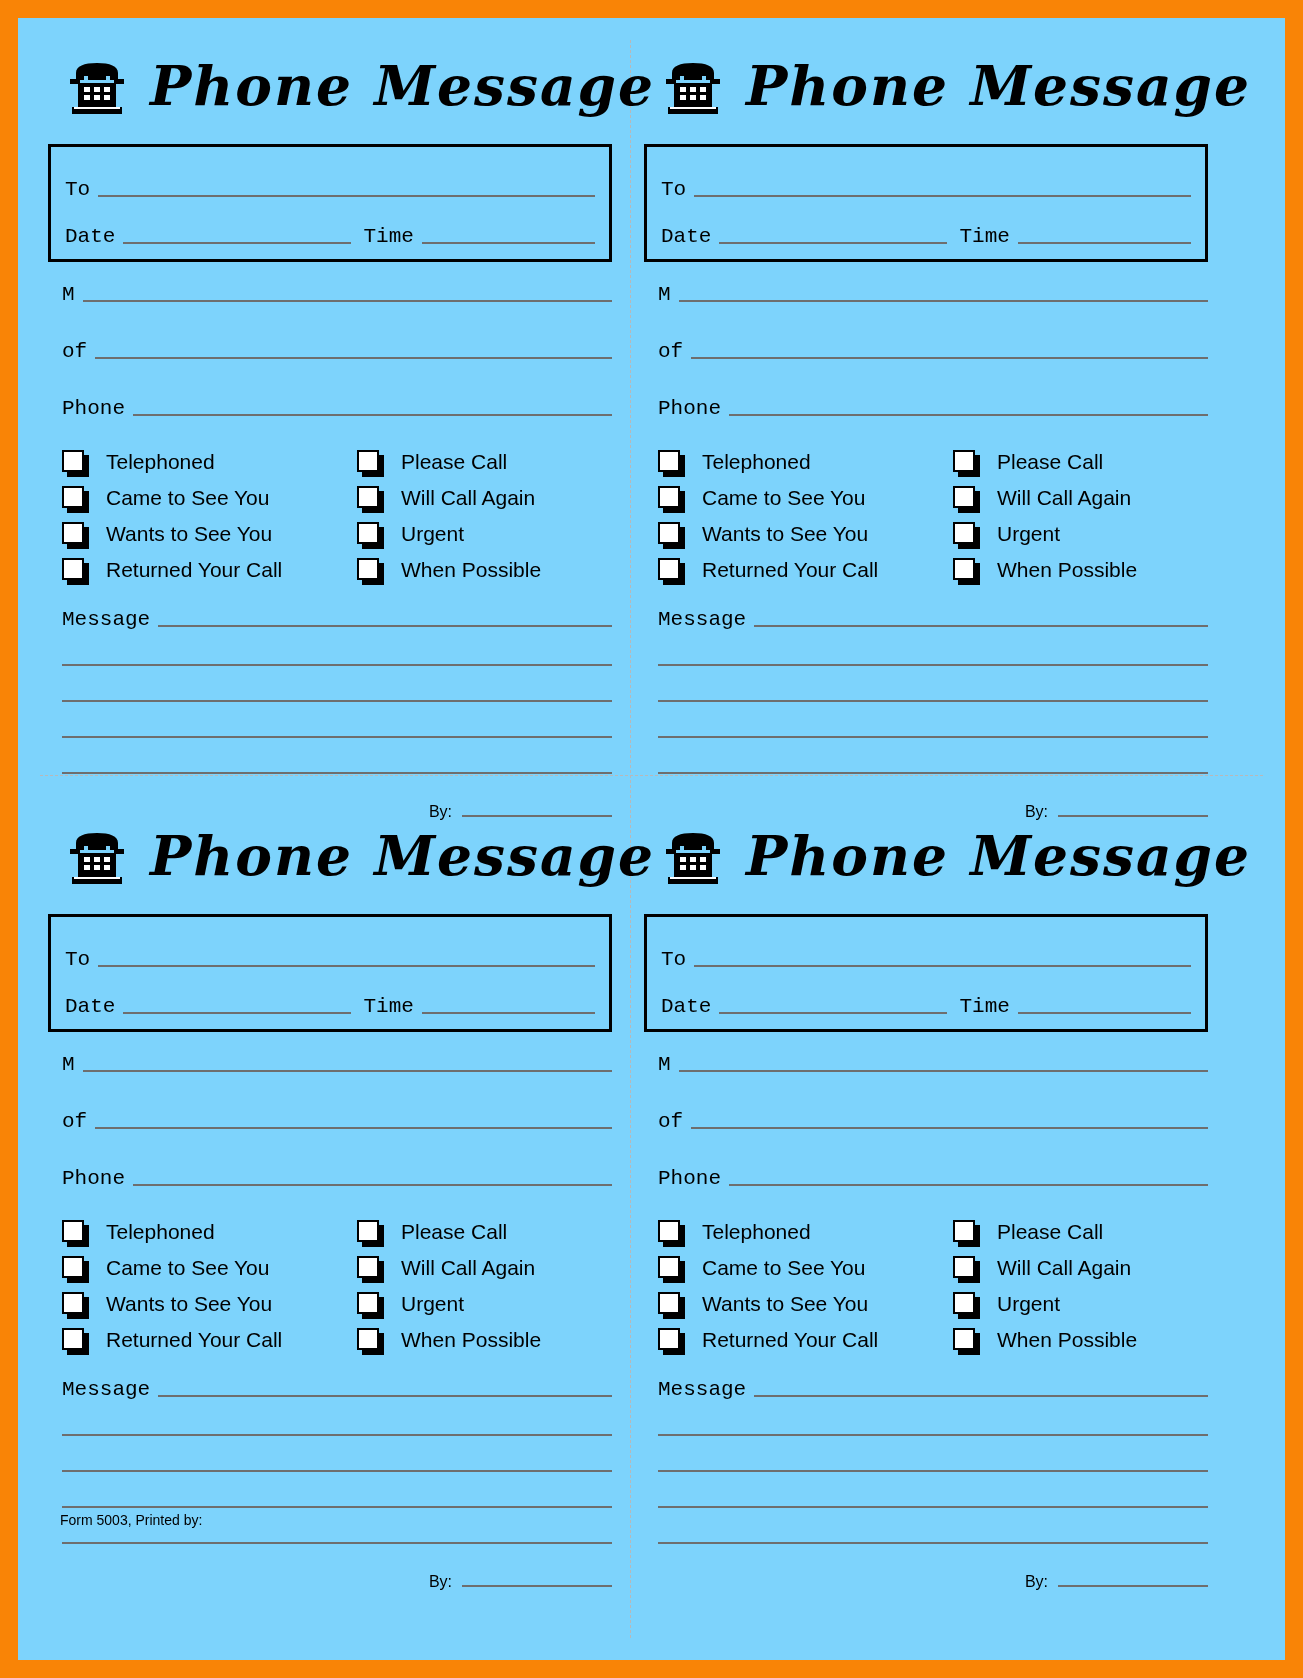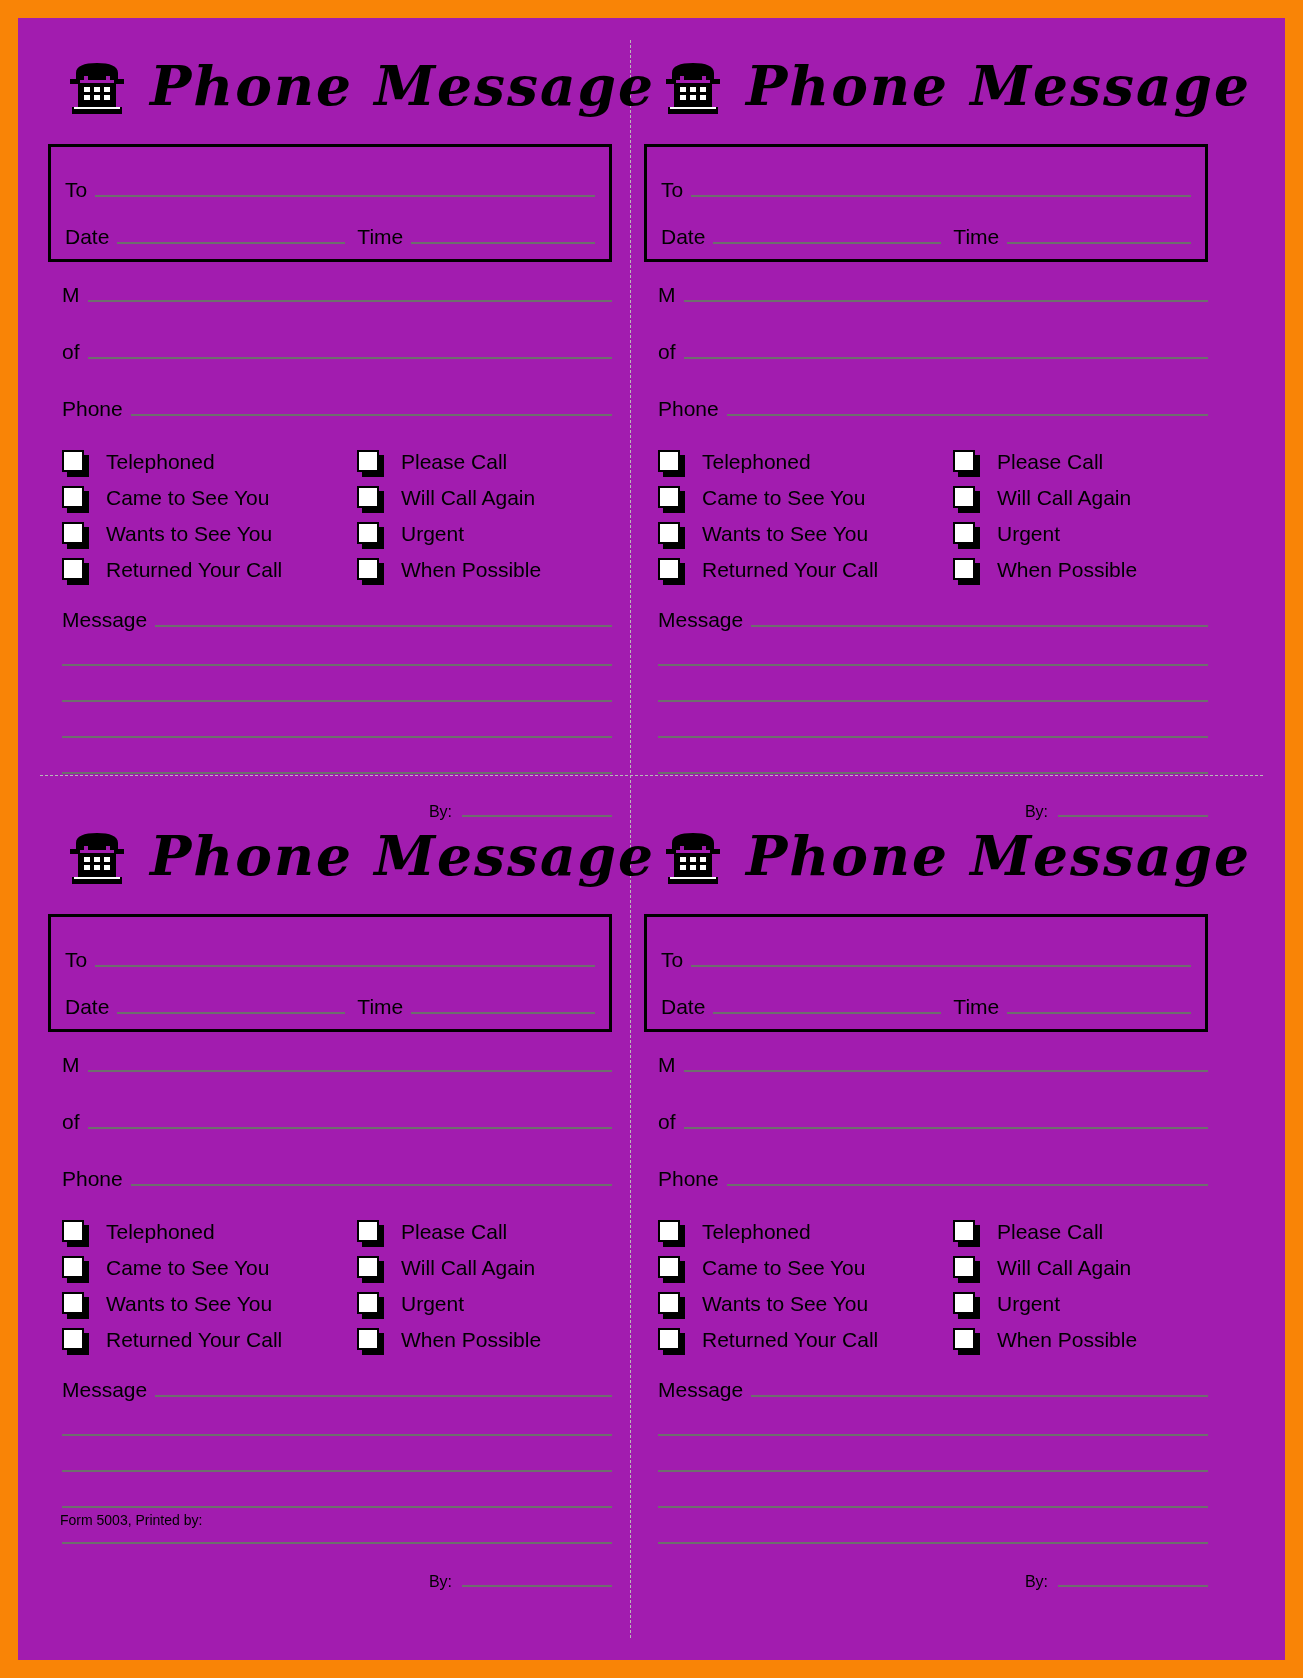--- a/index.html
+++ b/index.html
@@ -13,21 +13,21 @@
     overflow: hidden;
   }
 
   
   #page {
     position: absolute;
     left: 18px;
     top: 18px;
     width: 1267px;
     height: 1642px;
-    background: #a21caf;
+    background: #7dd3fc;
   }
 
   
   .cut-v {
     position: absolute;
     top: 22px;
     left: 612px;
     width: 0;
     height: 1598px;
     border-left: 1px dashed #b8b8b8;
@@ -89,21 +89,21 @@
     padding: 0 14px;
   }
   .fieldrow {
     display: flex;
     align-items: flex-end;
     font-size: 21px;
     color: #000;
     line-height: 1;
   }
   .tobox .fieldrow.r1 { padding-top: 32px; }
-  .fieldrow .lbl { flex: 0 0 auto; white-space: nowrap; }
+  .fieldrow .lbl { flex: 0 0 auto; white-space: nowrap; font-family: Liberation Mono, monospace; }
   .rule {
     flex: 1 1 auto;
     height: 0;
     border-bottom: 2px solid #6e6e6e;
     margin-left: 8px;
     margin-bottom: 3px;
   }
   .tobox .fieldrow.r2 { padding-top: 26px; }
   .tobox .fieldrow.r2 .rule.date { flex: 0 0 228px; }
   .tobox .fieldrow.r2 .lbl.time { margin-left: 12px; }

